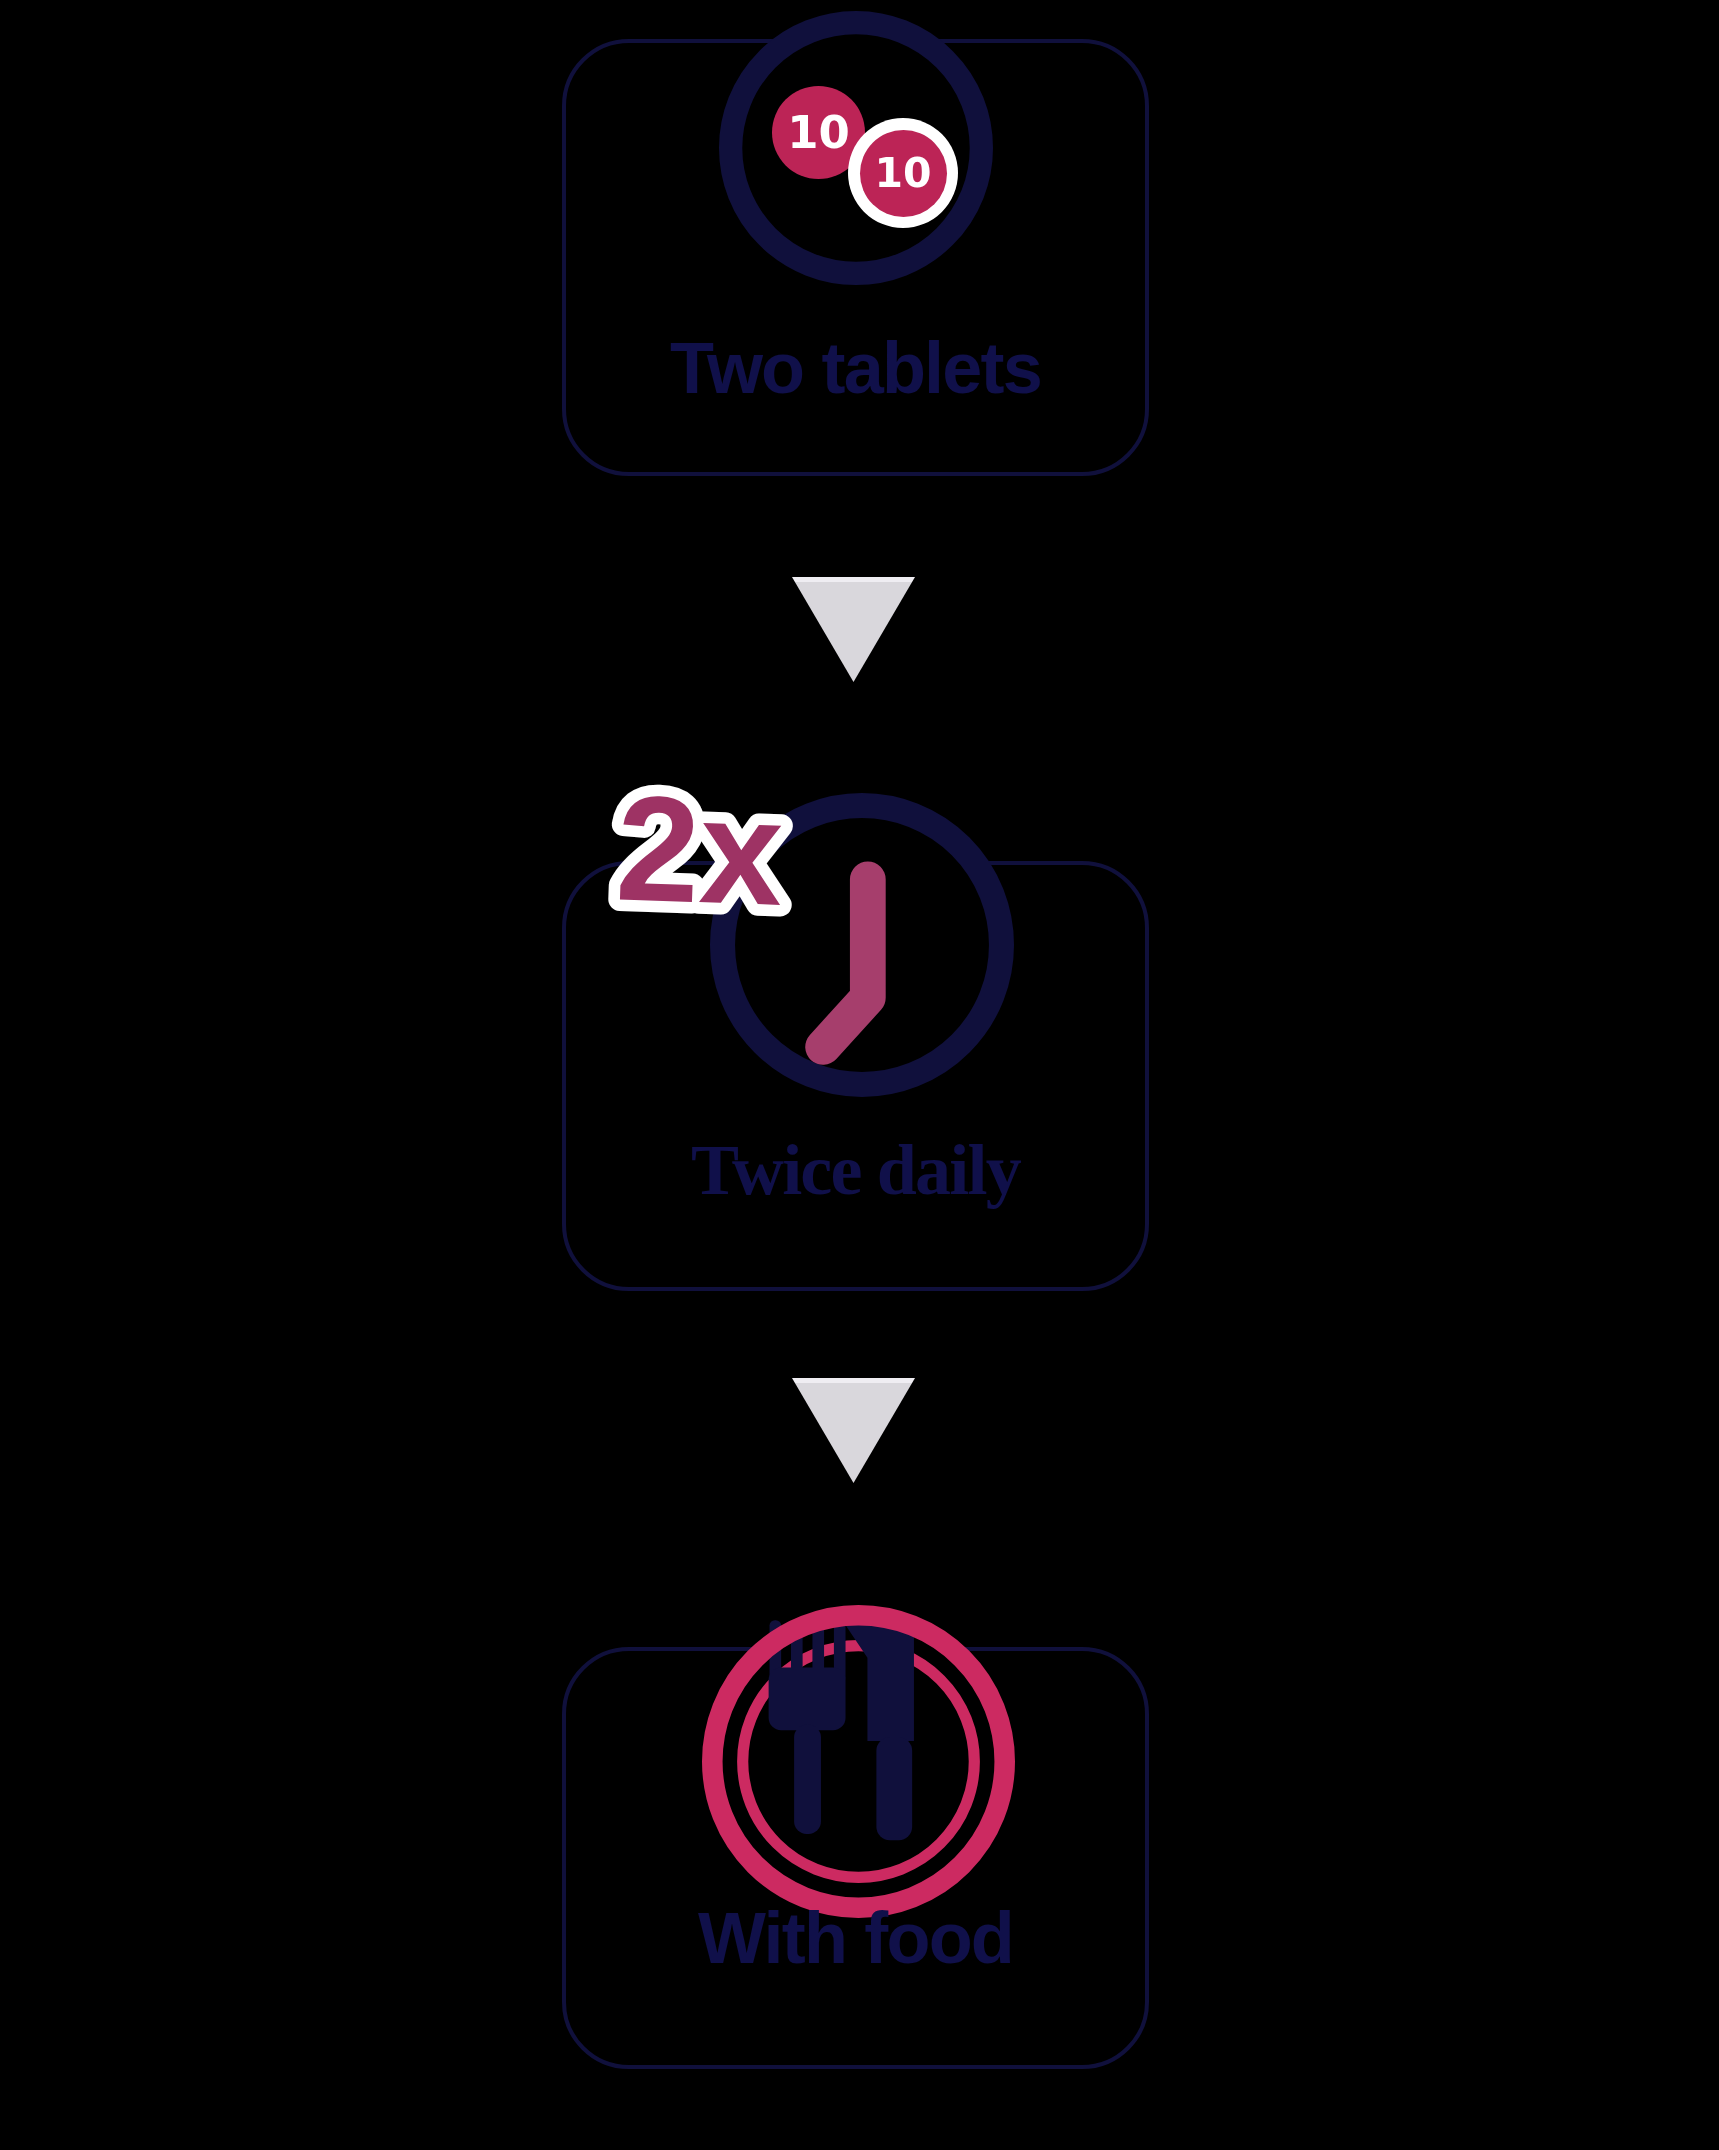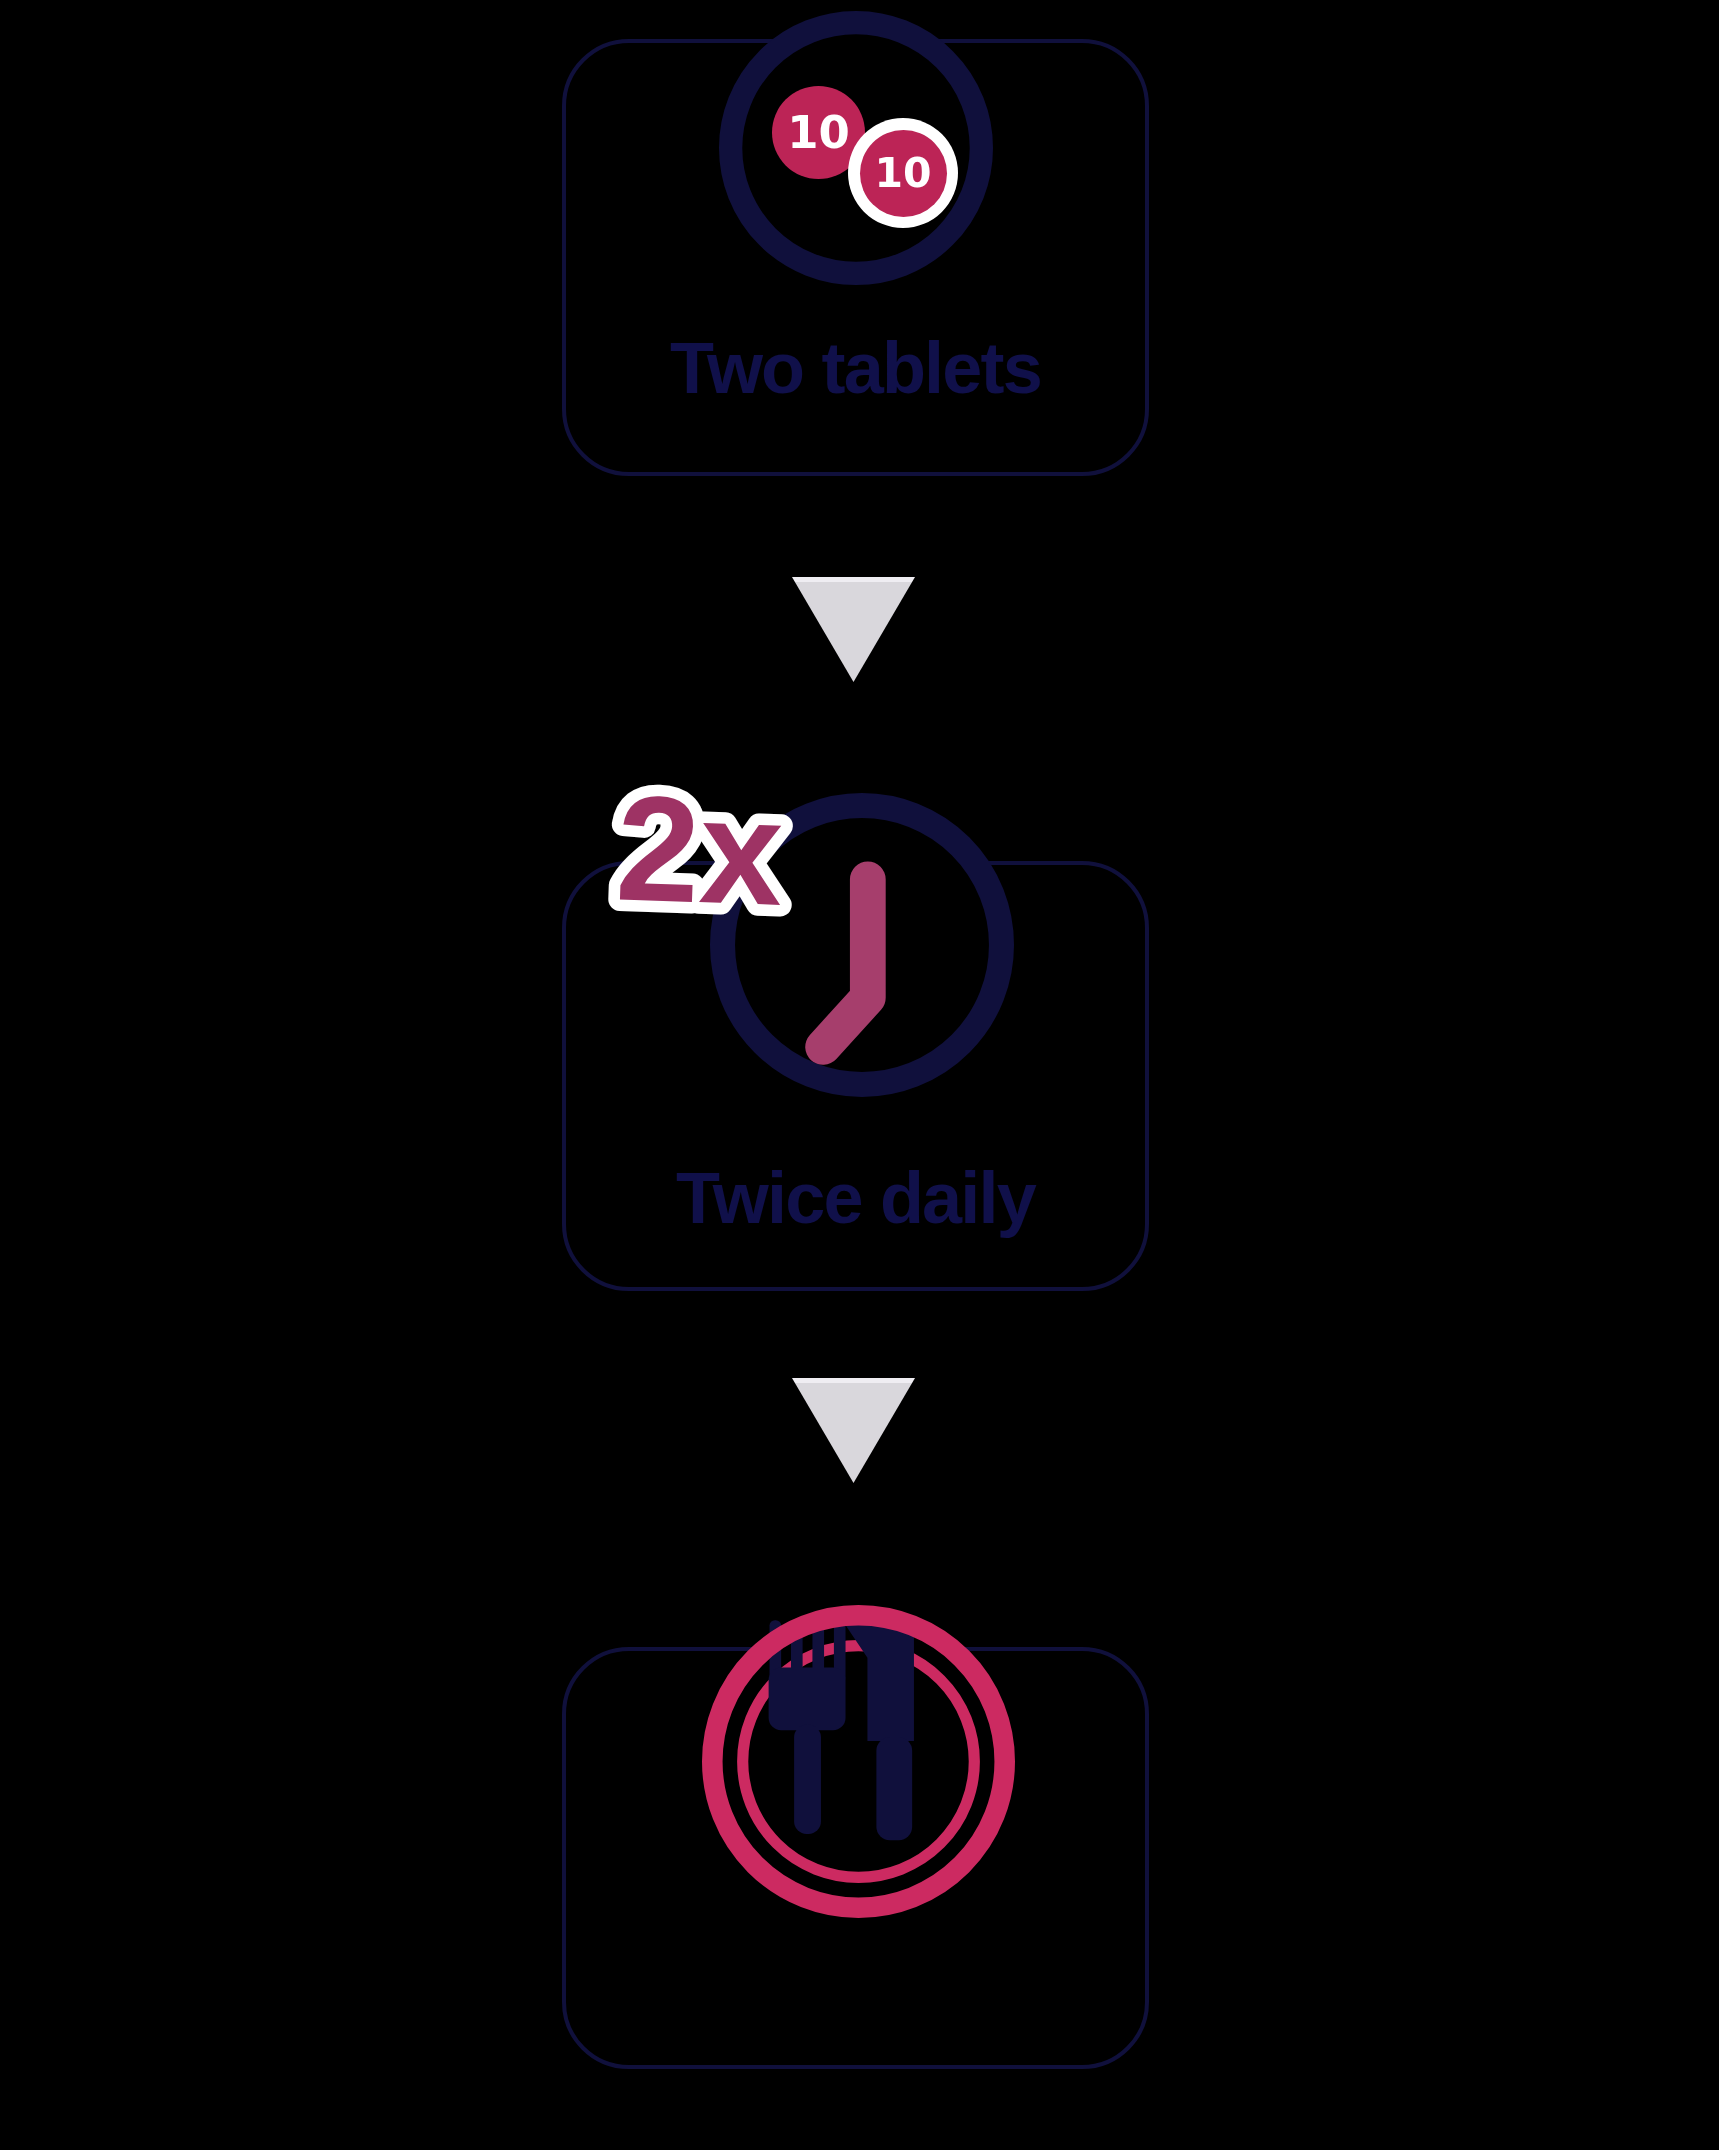--- a/index.html
+++ b/index.html
@@ -73,21 +73,21 @@
     left: 562px;
     width: 587px;
     text-align: center;
     font-weight: bold;
     font-size: 72px;
     line-height: 1;
     letter-spacing: -1.8px;
     color: var(--text-navy, #10104a);
   }
   #label-1 { top: 332px; }
-  #label-2 { top: 1162px; }
+  #label-2 { top: 1134px; font-family: Liberation Serif, serif; }
   #label-3 { top: 1902px; }
 
   .down-arrow {
     position: absolute;
     left: 792px;
     width: 123px;
     height: 105px;
     background: linear-gradient(180deg, #efedf2 0%, #efedf2 5%, var(--arrow, #d9d7dc) 5%);
     clip-path: polygon(0 0, 100% 0, 50% 100%);
   }
@@ -170,15 +170,16 @@
     </g>
 
     <g>
       <path class="cutlery" d="M 370 304 L 370 118 L 296 8 L 446 16 Q 474 20 474 66 L 474 304 Z"></path>
       <rect class="cutlery" x="390" y="296" width="80" height="230" rx="30"></rect>
     </g>
 
     <circle class="ring-hollow" cx="350" cy="350" r="327" stroke-width="46"></circle>
   </svg>
 
+  <div class="card-label" id="label-3">With food</div>
 
 </div>
 
 
 </body></html>

